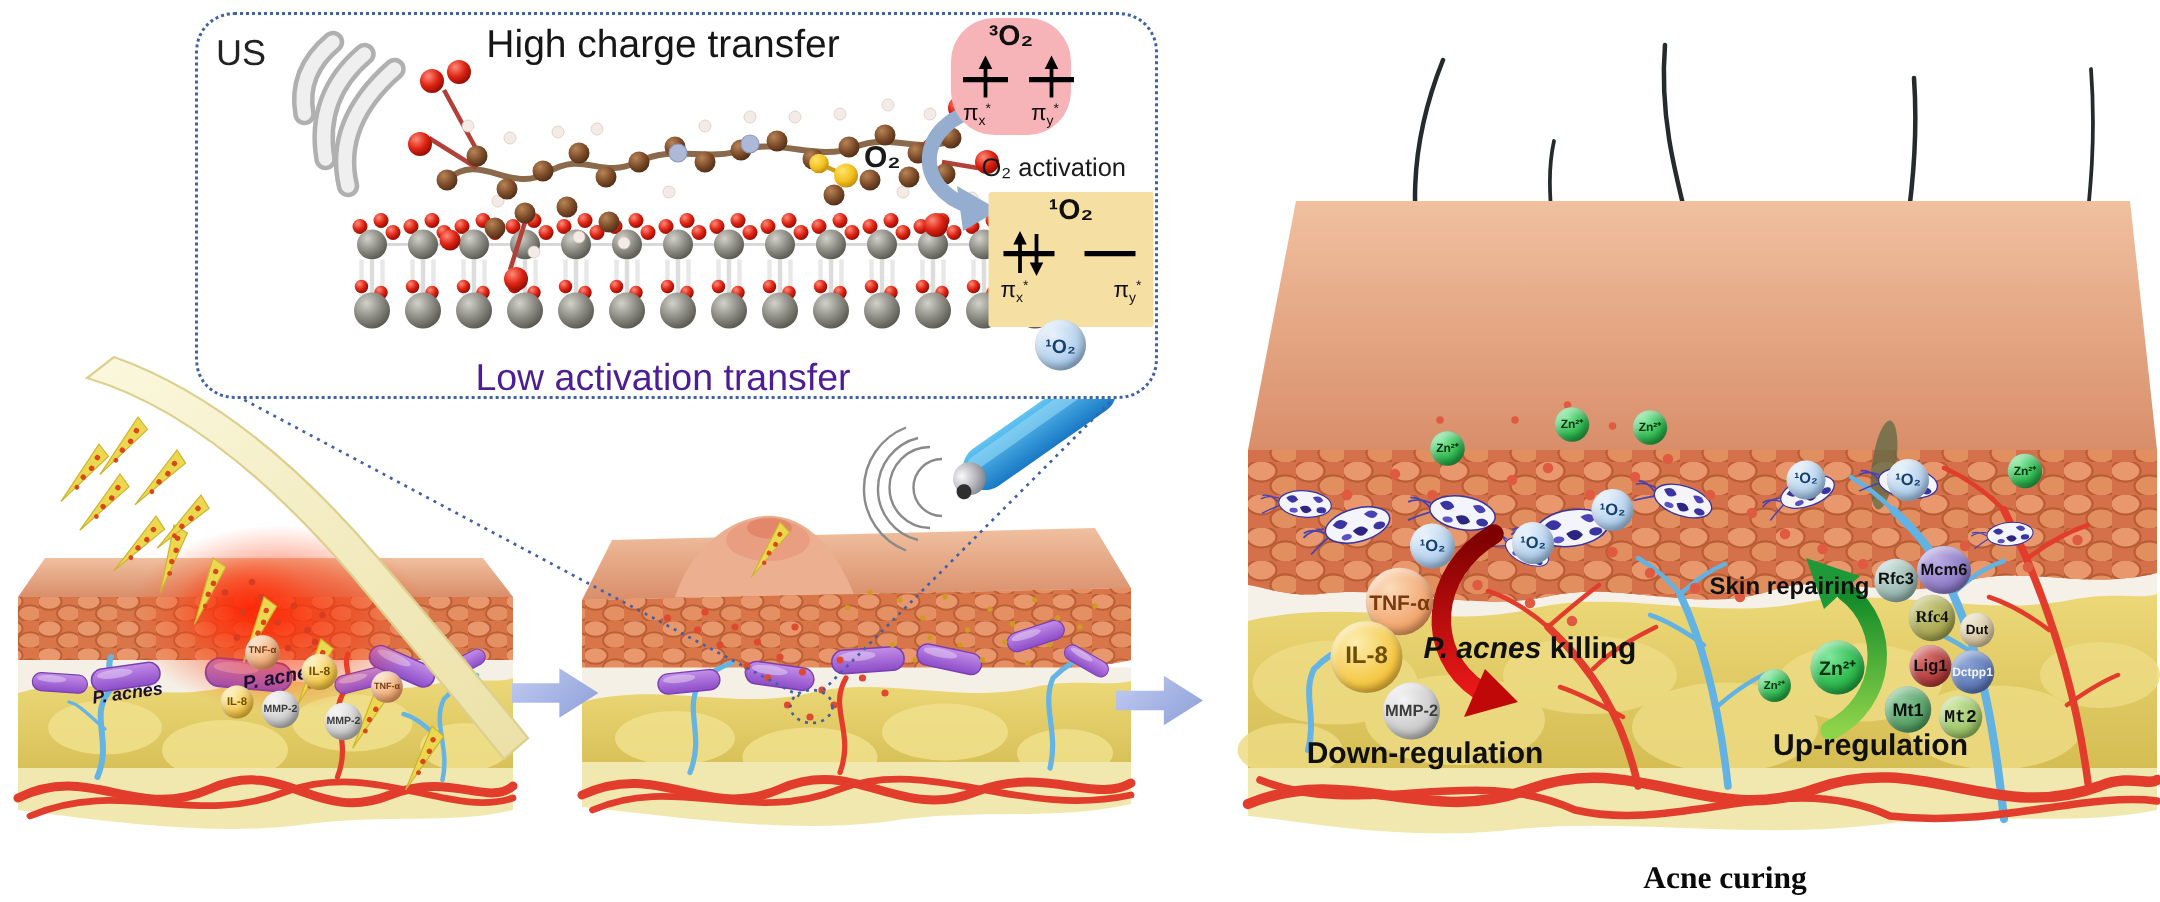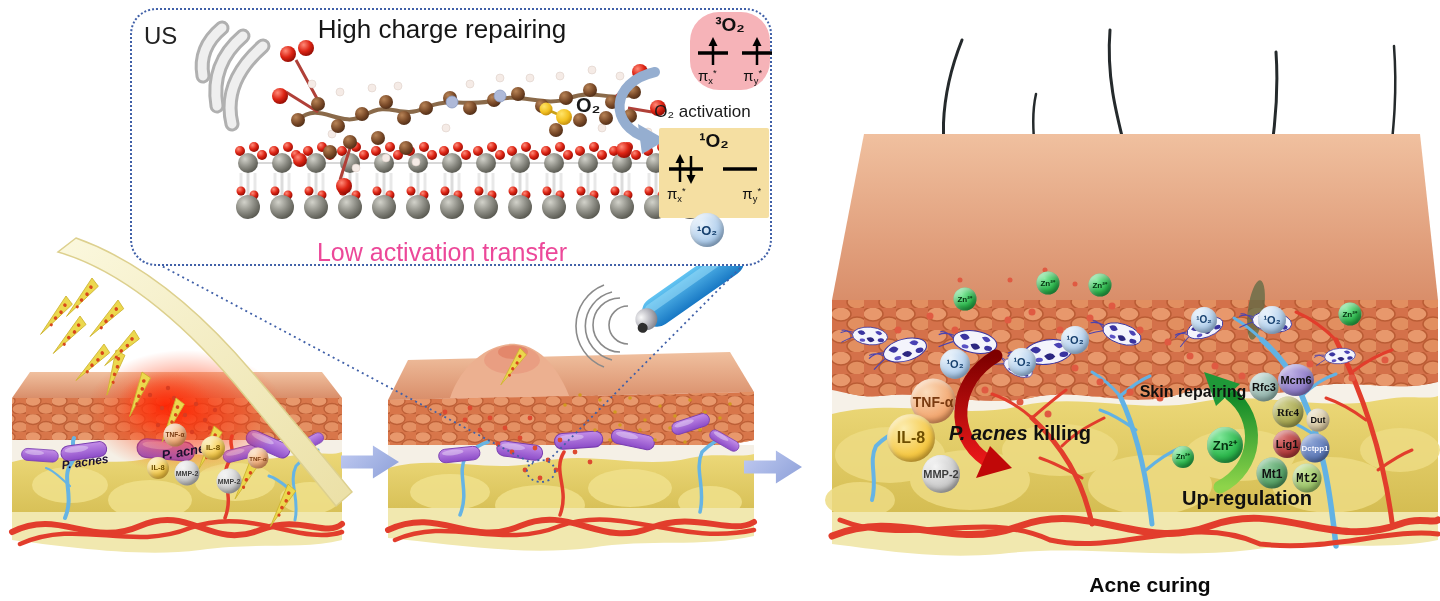--- a/index.html
+++ b/index.html
@@ -6,25 +6,25 @@
   .fig{position:relative;width:1440px;height:601px;background:#fff;overflow:hidden;
        font-family:"Liberation Sans", sans-serif;}
   .fig svg.bg{position:absolute;left:0;top:0;}
   
   .inset{position:absolute;left:130px;top:8px;width:642px;height:258px;background:#fff;
          border:2px dotted #4060a8;border-radius:26px;box-sizing:border-box;}
   .inset .art{position:absolute;left:-2px;top:-2px;}
   .ins-abs{position:absolute;white-space:nowrap;}
   .us{left:12px;top:12px;font-size:24px;color:#222;}
   .t-high{left:150px;top:4px;width:320px;text-align:center;font-size:26px;color:#161616;}
-  .t-low{left:150px;top:228px;width:320px;text-align:center;font-size:25px;color:#ec4899;}
+  .t-low{left:150px;top:228px;width:320px;text-align:center;font-size:25px;color:#4c1d95;}
   .o2lab{left:444px;top:84px;font-size:20px;font-weight:bold;color:#1a1a1a;}
   .oact{left:488px;top:92px;width:165px;text-align:center;font-size:17px;color:#1a1a1a;}
   .obox{position:absolute;border-radius:2px;text-align:center;}
-  .box3{left:558px;top:2px;width:80px;height:78px;background:#f6b3b8;border-radius:29px;}
+  .box3{left:502px;top:2px;width:80px;height:78px;background:#f6b3b8;border-radius:29px;}
   .box1{left:527px;top:118px;width:110px;height:90px;background:#f5dfa2;}
   .obox .btitle{font-weight:bold;font-size:19px;color:#101010;line-height:20px;padding-top:3px;}
   .obox svg{display:block;margin:0 auto;}
   .orb-lab{display:flex;justify-content:space-between;font-size:15px;color:#101010;padding:0 8px;}
   .orb-lab sub{font-size:.62em;vertical-align:-0.35em;}
   .orb-lab sup{font-size:.62em;vertical-align:.55em;}
   .bub{position:absolute;border-radius:50%;display:flex;align-items:center;justify-content:center;
        font-weight:bold;transform:translate(-50%,-50%);text-align:center;line-height:1;
        box-shadow:inset -2px -3px 5px rgba(0,0,0,.28), inset 2px 3px 5px rgba(255,255,255,.55);}
   .o2s{background:radial-gradient(circle at 35% 30%,#e8f2fb,#aecdec 60%,#7fa8d4);color:#16406e;}
@@ -489,21 +489,21 @@
             <circle cx="564" cy="117" r="8" fill="url(#yelG)"></circle>
       </g>
     </g>
     <g>
       <path d="M 655 72 C 610 82 608 126 648 138" stroke="#95aed0" stroke-width="10" fill="none" stroke-linecap="round"></path>
       <polygon points="666,140 638,124 642,154" fill="#95aed0"></polygon>
     </g>
   </svg>
 
   <div class="ins-abs us">US</div>
-  <div class="ins-abs t-high">High charge repairing</div>
+  <div class="ins-abs t-high">High charge transfer</div>
   <div class="ins-abs t-low">Low activation transfer</div>
   <div class="ins-abs o2lab">O₂</div>
   <div class="ins-abs oact">O₂ activation</div>
 
   <div class="obox box3">
     <div class="btitle">³O₂</div>
     <svg width="95" height="32" viewBox="0 0 95 32">
       <line x1="8" y1="18" x2="38" y2="18" stroke="#000" stroke-width="3.5"></line>
       <line x1="52" y1="18" x2="82" y2="18" stroke="#000" stroke-width="3.5"></line>
       <line x1="23" y1="30" x2="23" y2="7" stroke="#000" stroke-width="2.5"></line>
@@ -558,27 +558,28 @@
 <div class="bub zn" style="left:1100px;top:285px;width:23px;height:23px;font-size:8px;">Zn²⁺</div>
 <div class="bub zn" style="left:1350px;top:314px;width:23px;height:23px;font-size:8px;">Zn²⁺</div>
 <div class="bub zn" style="left:1183px;top:457px;width:22px;height:22px;font-size:7.5px;">Zn²⁺</div>
 <div class="bub zn" style="left:1225px;top:445px;width:36px;height:36px;font-size:13px;">Zn²⁺</div>
 <div class="bub tnf" style="left:933px;top:401px;width:45px;height:45px;font-size:14px;">TNF-α</div>
 <div class="bub il8" style="left:911px;top:438px;width:48px;height:48px;font-size:16px;">IL-8</div>
 <div class="bub mmp" style="left:941px;top:474px;width:38px;height:38px;font-size:11px;">MMP-2</div>
 <div class="lab" style="left:1020px;top:433px;font-size:20px;">
   <span class="ital">P. acnes</span><span> killing</span>
 </div>
+<div class="lab" style="left:950px;top:503px;font-size:20px;">Down-regulation</div>
 <div class="lab" style="left:1193px;top:392px;font-size:16px;">Skin repairing</div>
 <div class="lab" style="left:1247px;top:498px;font-size:20px;">Up-regulation</div>
 
 <div class="bub gene g-rfc3" style="left:1264px;top:387px;width:29px;height:29px;font-size:11px;">Rfc3</div>
 <div class="bub gene g-mcm6" style="left:1296px;top:380px;width:36px;height:32px;font-size:11px;">Mcm6</div>
 <div class="bub gene g-rfc4" style="left:1288px;top:412px;width:31px;height:31px;font-size:11px;font-family:Liberation Serif, serif;">Rfc4</div>
 <div class="bub gene g-dut" style="left:1318px;top:420px;width:23px;height:23px;font-size:9px;">Dut</div>
 <div class="bub gene g-lig1" style="left:1287px;top:444px;width:28px;height:28px;font-size:11px;">Lig1</div>
 <div class="bub gene g-dctpp1" style="left:1315px;top:448px;width:29px;height:29px;font-size:8px;">Dctpp1</div>
 <div class="bub gene g-mt1" style="left:1272px;top:473px;width:31px;height:31px;font-size:12px;">Mt1</div>
 <div class="bub gene g-mt2" style="left:1307px;top:478px;width:29px;height:29px;font-size:12px;font-family:Liberation Mono, monospace;">Mt2</div>
 
-<div class="cap" style="left:1150px;top:573px;">Acne curing</div>
+<div class="cap" style="left:1150px;top:573px;font-family:Liberation Serif, serif;">Acne curing</div>
 
 </div>
 
 </body></html>

